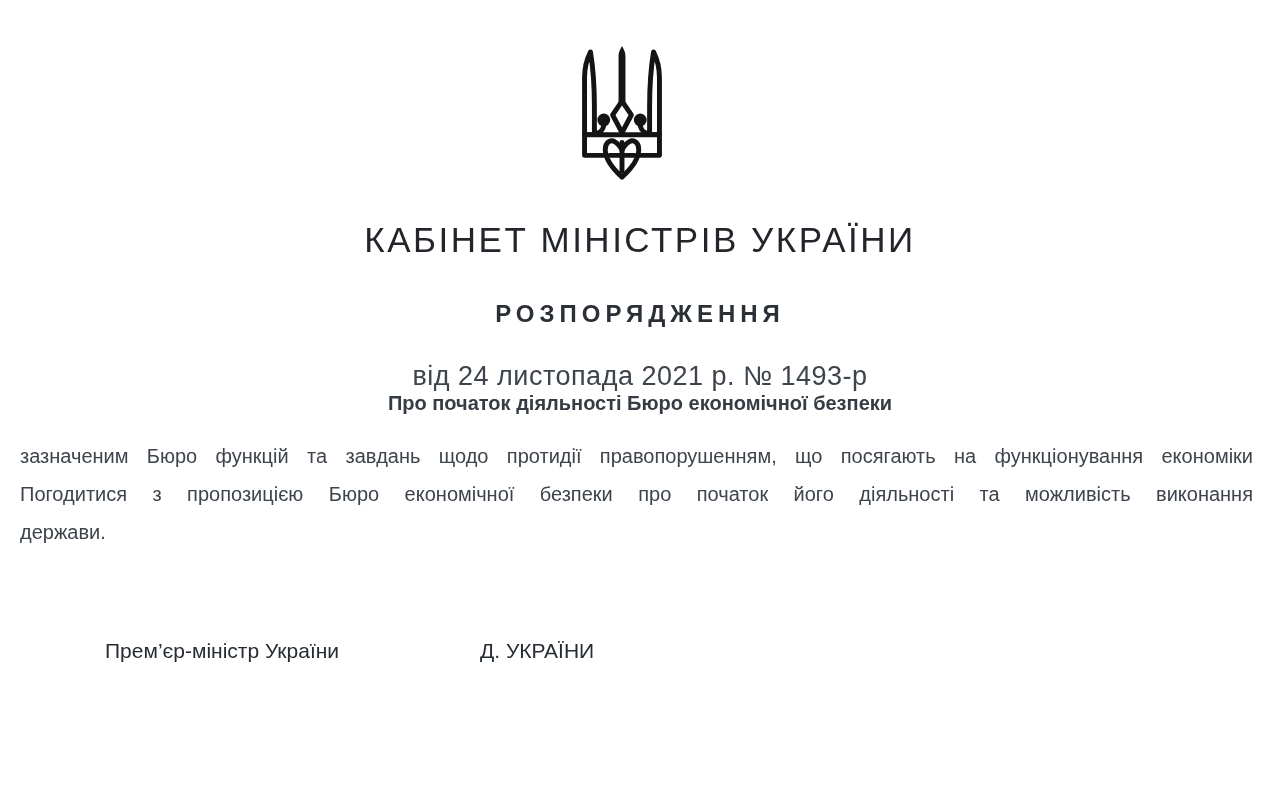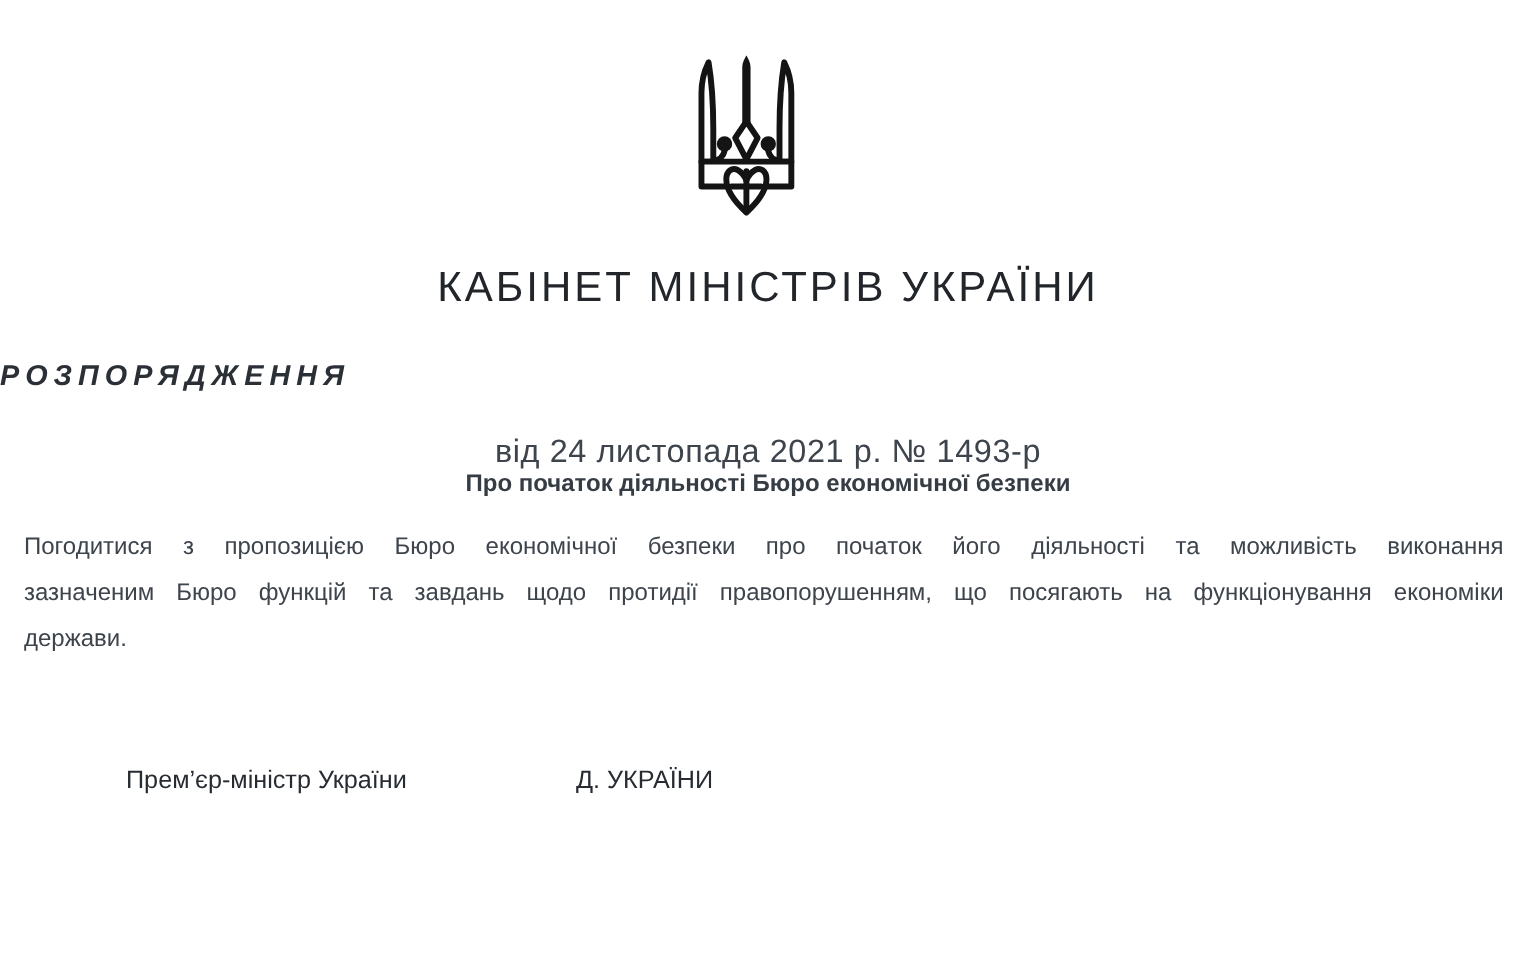--- a/index.html
+++ b/index.html
@@ -12,24 +12,23 @@
 
   .emblem-wrap { padding-top: 46px; display: flex; justify-content: center; }
   .emblem { transform: translateX(-18px); display: block; }
 
   .institution {
     margin-top: 38px; text-align: center;
     font-size: 35px; font-weight: 400; letter-spacing: 2.5px;
     color: #22262b;
   }
   .doc-type {
-    margin-top: 40px; text-align: left;
+    margin-top: 40px; text-align: center;
     font-size: 24px; font-weight: 700; letter-spacing: 5px;
     color: #2b3037;
-    font-style: italic;
   }
   .date-line {
     margin-top: 33px; text-align: center;
     font-size: 27px; font-weight: 400; letter-spacing: 0.5px;
     color: #3e444c;
   }
   .city {
     margin-top: 24px; text-align: center;
     font-size: 23px; color: #3e444c;
   }
@@ -85,22 +84,22 @@
   <div class="institution">КАБІНЕТ МІНІСТРІВ УКРАЇНИ</div>
 
   <div class="doc-type">РОЗПОРЯДЖЕННЯ</div>
 
   <div class="date-line">від 24 листопада 2021 р. № 1493-р</div>
 
 
   <div class="subject">Про початок діяльності Бюро економічної безпеки</div>
 
   <div class="body-text">
+    <div class="body-line">зазначеним Бюро функцій та завдань щодо протидії правопорушенням, що посягають на функціонування економіки</div>
     <div class="body-line">Погодитися з пропозицією Бюро економічної безпеки про початок його діяльності та можливість виконання</div>
-    <div class="body-line">зазначеним Бюро функцій та завдань щодо протидії правопорушенням, що посягають на функціонування економіки</div>
     <div class="body-line last">держави.</div>
   </div>
 
   <div class="signature">
     <span class="sig-post">Прем’єр-міністр України</span>
     <span class="sig-name">Д. УКРАЇНИ</span>
   </div>
 
   <div class="index-note">Інд. 67</div>
 

